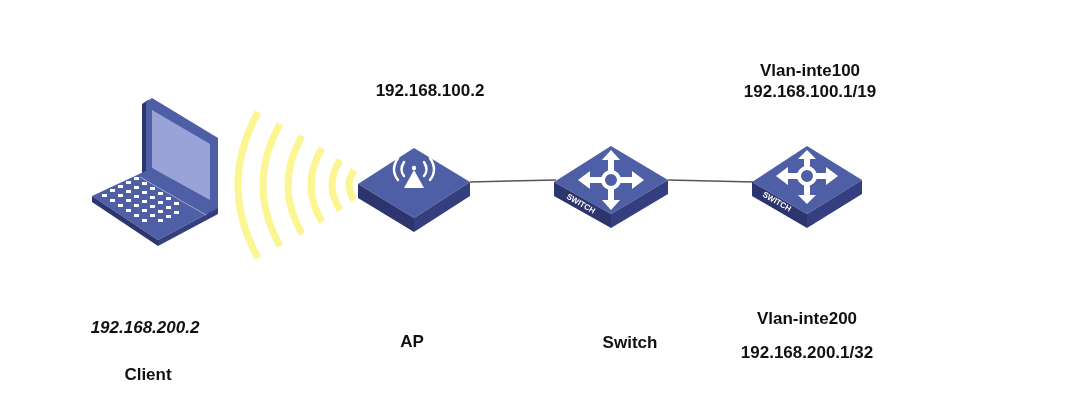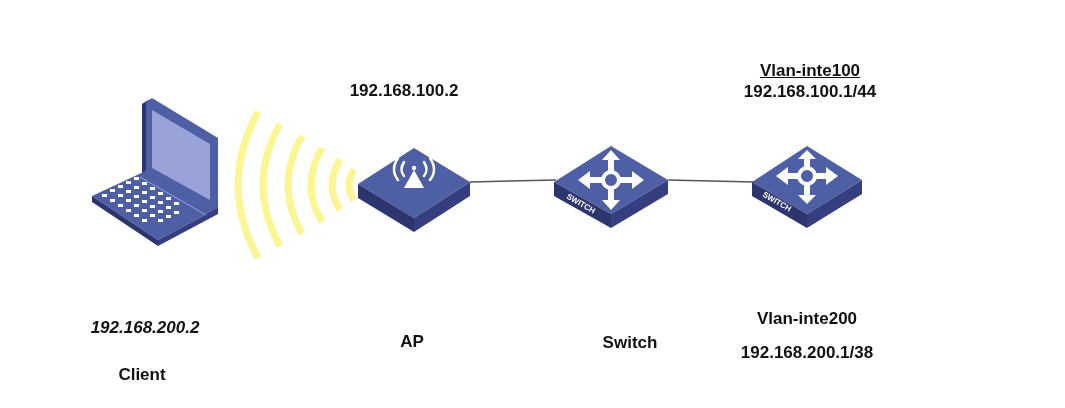--- a/index.html
+++ b/index.html
@@ -117,21 +117,21 @@
       <rect x="804" y="185" width="6" height="11"></rect>
       <polygon points="776,176 788,167 788,185"></polygon>
       <rect x="787" y="173" width="12" height="6"></rect>
       <polygon points="838,176 826,167 826,185"></polygon>
       <rect x="815" y="173" width="12" height="6"></rect>
     </g>
     <text x="762" y="196" font-family="Liberation Sans, sans-serif" font-size="8" font-weight="bold" fill="#fff" transform="rotate(30 762 196)">SWITCH</text>
   </g>
 </svg>
 
-<div class="lbl" style="left:334px; top:80px; width:140px;">192.168.100.2</div>
-<div class="lbl" style="left:720px; top:60px; width:180px;text-decoration:underline;">Vlan-inte100</div>
-<div class="lbl" style="left:720px; top:81px; width:180px;">192.168.100.1/44</div>
+<div class="lbl" style="left:360px; top:80px; width:140px;">192.168.100.2</div>
+<div class="lbl" style="left:720px; top:60px; width:180px;">Vlan-inte100</div>
+<div class="lbl" style="left:720px; top:81px; width:180px;">192.168.100.1/19</div>
 <div class="lbl" style="left:70px; top:317px; width:150px;font-style:italic;">192.168.200.2</div>
-<div class="lbl" style="left:92px; top:364px; width:100px;">Client</div>
+<div class="lbl" style="left:98px; top:364px; width:100px;">Client</div>
 <div class="lbl" style="left:372px; top:331px; width:80px;">AP</div>
 <div class="lbl" style="left:580px; top:332px; width:100px;">Switch</div>
 <div class="lbl" style="left:717px; top:308px; width:180px;">Vlan-inte200</div>
-<div class="lbl" style="left:717px; top:342px; width:180px;">192.168.200.1/38</div>
+<div class="lbl" style="left:717px; top:342px; width:180px;">192.168.200.1/32</div>
 
 </body></html>

